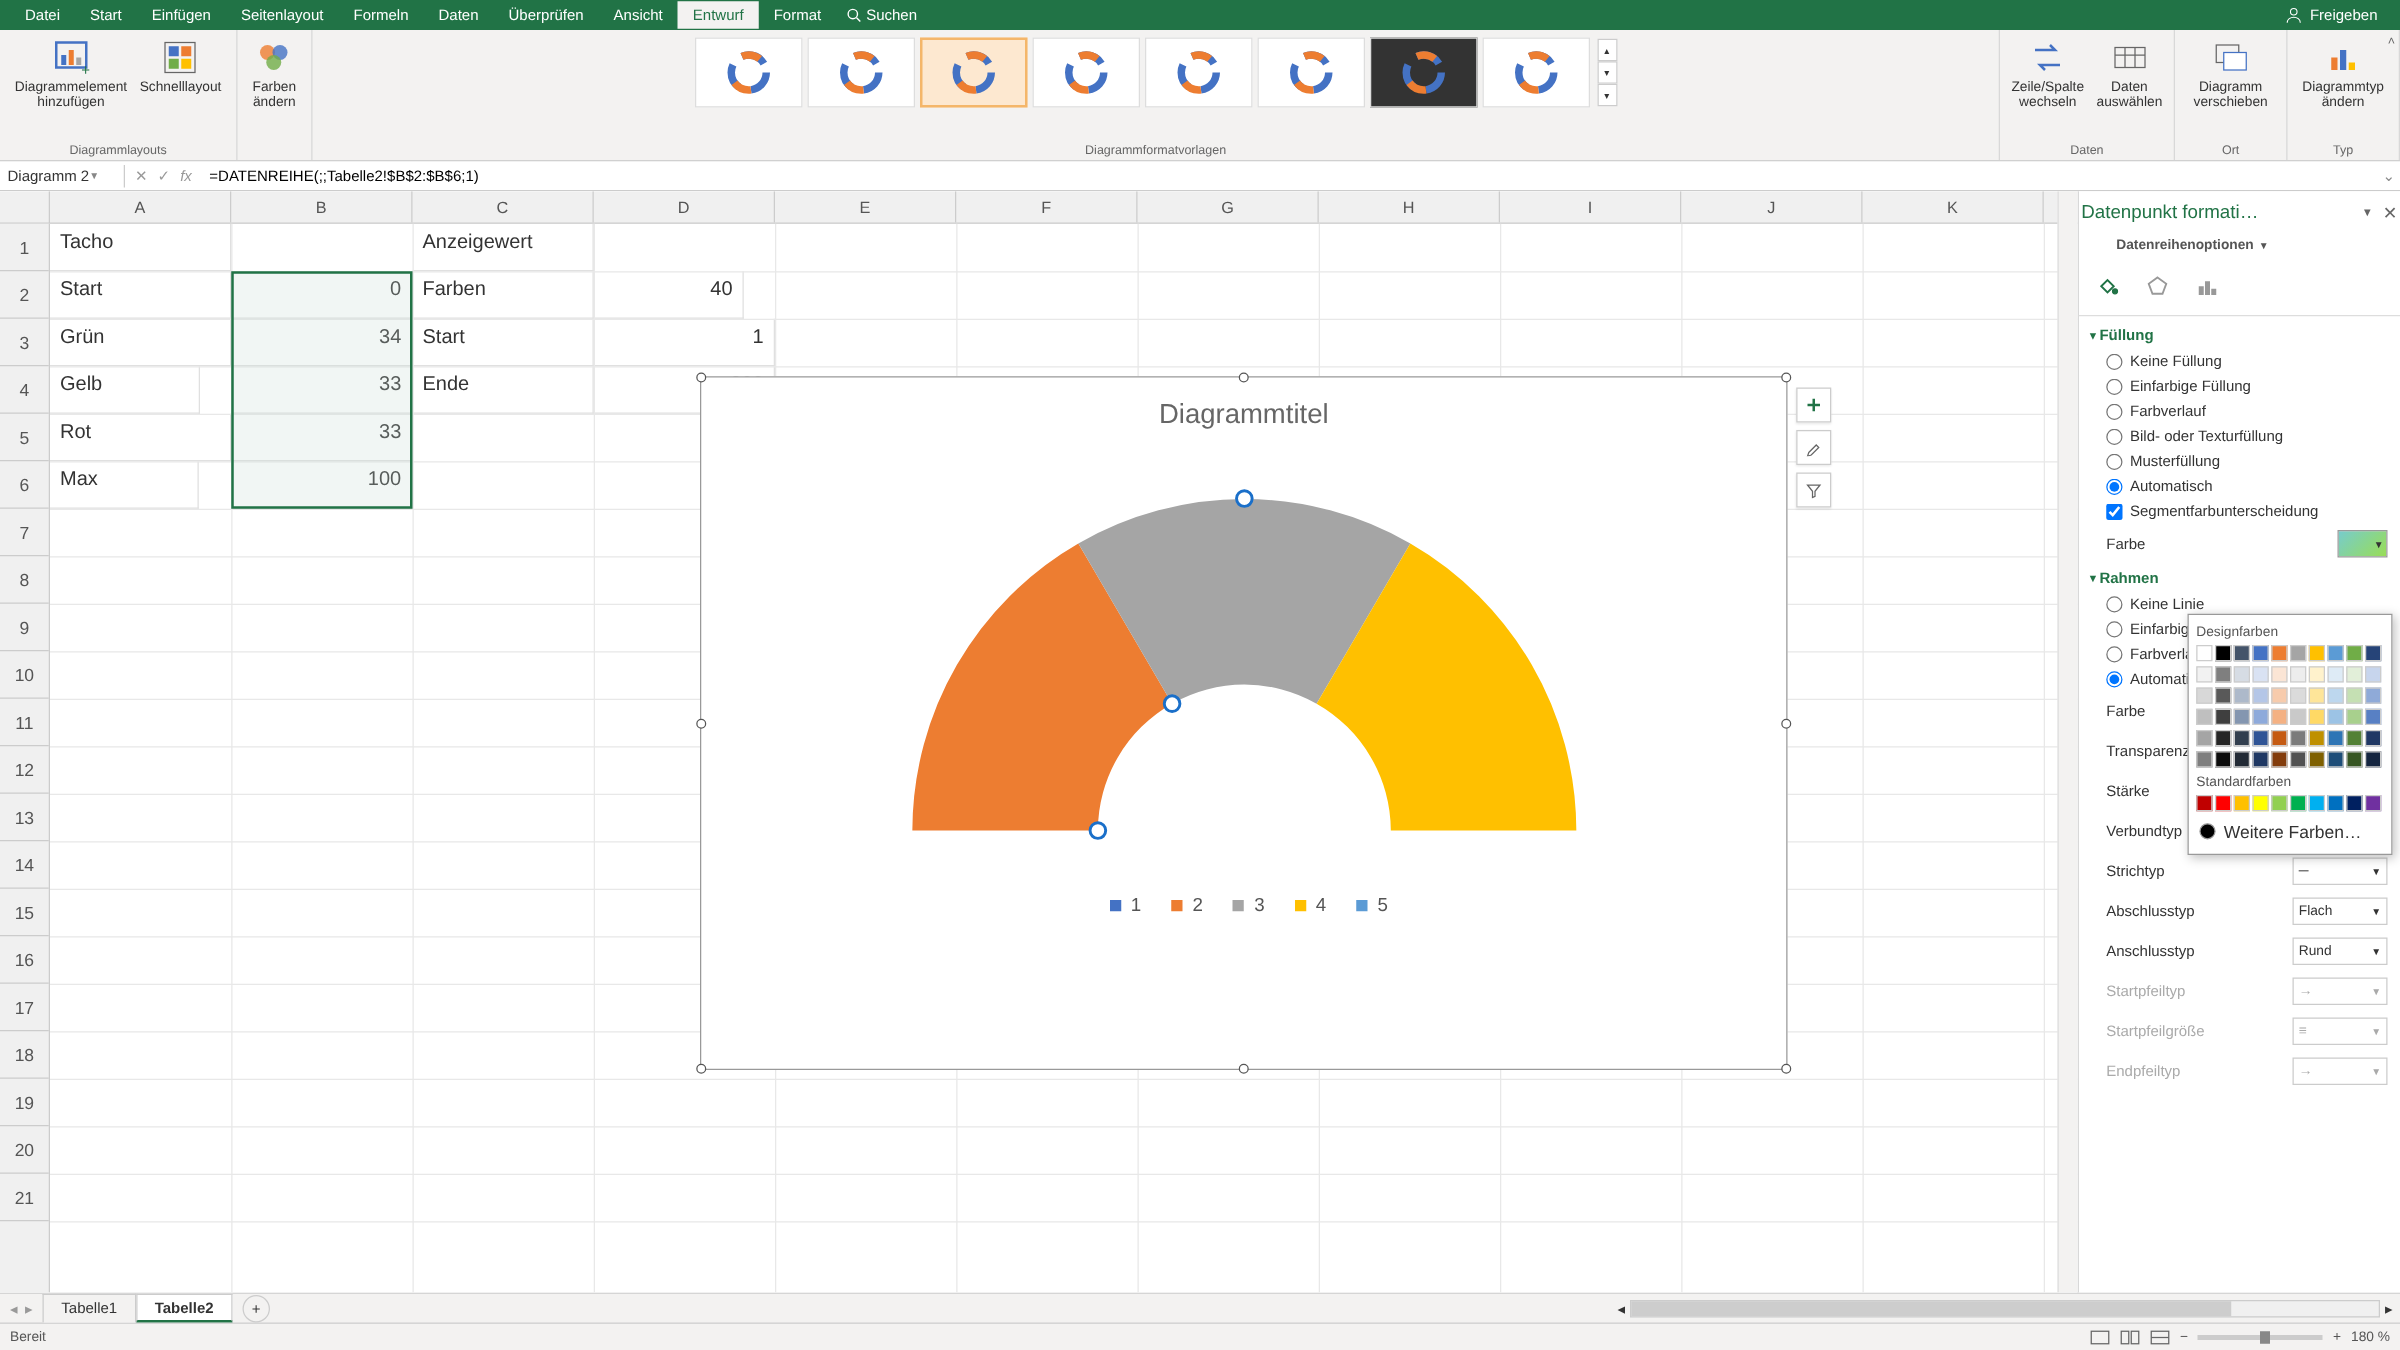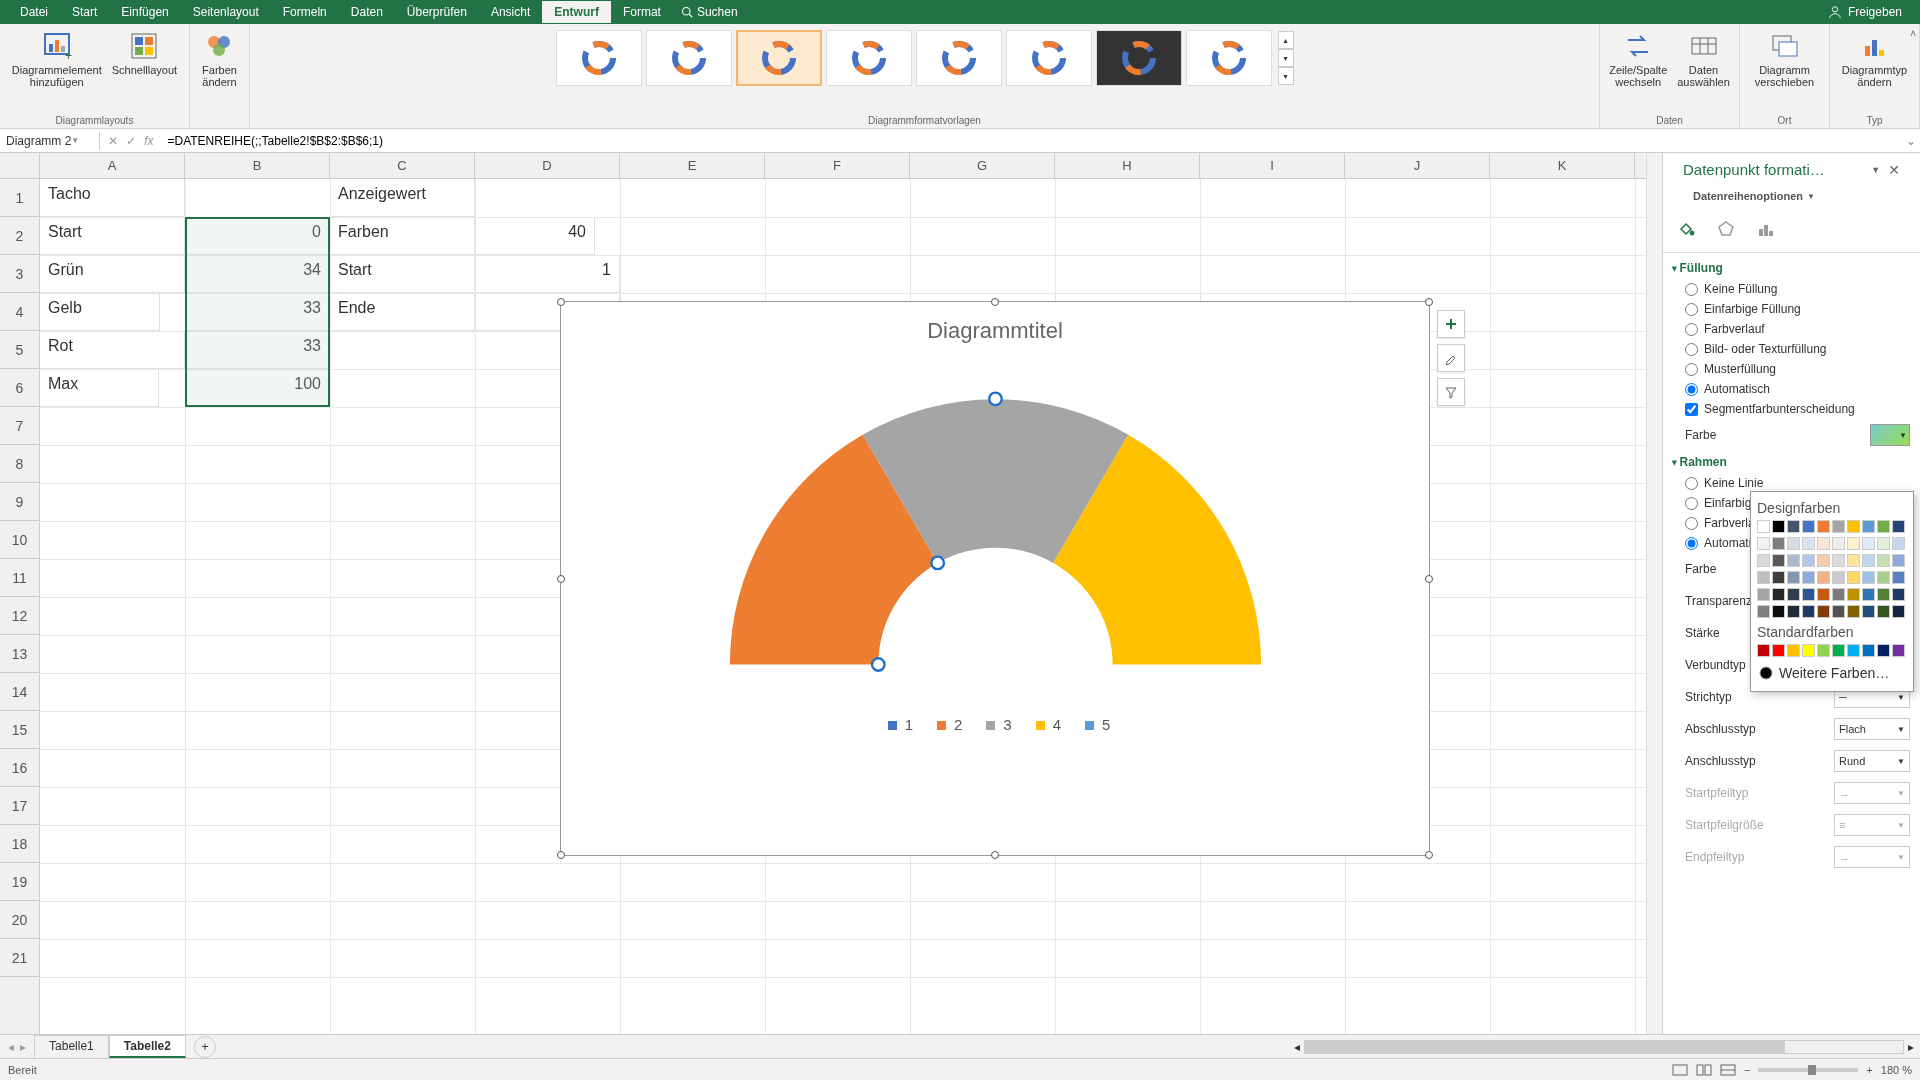--- a/index.html
+++ b/index.html
@@ -1,21 +1,21 @@
 <!DOCTYPE html>
 <html><head>
 <meta charset="utf-8">
 <style>
 * { box-sizing: border-box; margin: 0; padding: 0; font-family: "Segoe UI", sans-serif; }
 body { background: #fff; font-size: 12px; color: #333; overflow: hidden; width: 1920px; height: 1080px; }
 
 
 .titlebar { background: #217346; height: 24px; display: flex; align-items: center; padding: 0 8px; }
 .titlebar .tab { color: #fff; padding: 4px 12px; font-size: 12px; cursor: pointer; }
-.titlebar .tab.active { background: #f3f2f1; color: #217346; font-weight: bold; }
+.titlebar .tab.active { background: #f3f2f1; color: #217346; }
 .titlebar .search { display: flex; align-items: center; color: #fff; margin-left: 8px; gap: 4px; }
 .titlebar .spacer { flex: 1; }
 .titlebar .share { color: #fff; display: flex; align-items: center; gap: 6px; padding: 0 10px; }
 
 
 .ribbon { background: #f3f2f1; height: 105px; border-bottom: 1px solid #d0d0d0; display: flex; position: relative; }
 .ribbon-section { border-right: 1px solid #d8d8d8; padding: 4px 8px 2px; display: flex; flex-direction: column; align-items: center; justify-content: space-between; }
 .ribbon-section .label { font-size: 10px; color: #666; padding-top: 2px; }
 .ribbon-btn { display: flex; flex-direction: column; align-items: center; font-size: 11px; text-align: center; line-height: 1.1; padding: 2px 4px; cursor: pointer; }
 .ribbon-btn svg, .ribbon-btn .icon { width: 32px; height: 32px; margin-bottom: 2px; }
@@ -53,39 +53,39 @@
 .chart-handle { position:absolute; width:8px; height:8px; background:#fff; border:1px solid #555; border-radius:50%;}
 .chart-title { text-align:center; font-size: 22px; color:#666; padding: 16px 0 8px; }
 .chart-legend { text-align:center; padding: 20px 0 12px; font-size:15px; color:#555;}
 .chart-legend span { margin: 0 8px; }
 .leg-sq { display:inline-block; width:9px; height:9px; margin-right:4px;}
 .chart-side-btns { position:absolute; right:-36px; top:8px; display:flex; flex-direction:column; gap:6px;}
 .chart-side-btns div { width:28px; height:28px; border:1px solid #ccc; background:#fff; display:flex;align-items:center;justify-content:center; cursor:pointer; box-shadow:0 1px 2px rgba(0,0,0,.1);}
 
 
 .side-panel { width: 258px; border-left: 1px solid #ccc; background: #fff; display: flex; flex-direction: column; font-size:12px;}
-.sp-title { padding: 8px 20px; font-size: 15px; color: #217346; display:flex; justify-content:space-between; align-items:center;}
+.sp-title { padding: 8px 2px; font-size: 15px; color: #217346; display:flex; justify-content:space-between; align-items:center;}
 .sp-close { cursor:pointer; font-size:14px; color:#666;}
 .sp-sub { padding: 4px 10px 8px; font-size:11px; font-weight:bold; color:#555; display:flex; align-items:center; gap:4px;margin-left:20px;}
 .sp-tabs { display:flex; gap: 14px; padding: 6px 10px 10px; border-bottom: 1px solid #ddd;}
 .sp-tab { width:26px; height:26px; display:flex;align-items:center;justify-content:center; cursor:pointer; }
 .sp-tab.active svg { stroke: #217346; }
 .sp-body { flex:1; overflow-y:auto; padding: 4px 0; position:relative;}
 .sp-section-head { color:#217346; font-size:12px; padding:4px 10px; cursor:pointer; font-weight:bold;}
 .sp-section-head::before { content:"▸ "; font-size:9px; display:inline-block; transform:rotate(90deg); margin-right:2px;}
 .sp-opt { padding: 3px 10px 3px 22px; display:flex; align-items:center; gap:6px; }
 .sp-opt input { margin:0; }
 .sp-row { display:flex; align-items:center; justify-content:space-between; padding: 5px 10px 5px 22px;}
 .sp-row .ctrl { width: 76px; height:22px; border:1px solid #ccc; font-size:11px; padding:2px 4px; display:flex;align-items:center;justify-content:space-between;}
 .color-btn { width:40px; height:22px; border:1px solid #999; background: linear-gradient(135deg,#7cc,#9d5); display:flex;align-items:center;justify-content:flex-end; padding-right:2px;}
 .disabled { color:#aaa; }
 
 
 .color-popup { position:absolute; right: 6px; top: 238px; width: 164px; background:#fff; border:1px solid #999; box-shadow: 2px 2px 8px rgba(0,0,0,.25); padding: 6px; z-index:50;}
-.color-popup .hdr { font-size:14px; color:#555; padding:2px 0 4px; }
+.color-popup .hdr { font-size:11px; color:#555; padding:2px 0 4px; }
 .color-grid { display:grid; grid-template-columns: repeat(10, 13px); gap:2px; margin-bottom:4px;}
 .color-grid div { width:13px; height:13px; border:1px solid #ccc; cursor:pointer;}
 .more-colors { display:flex; align-items:center; gap:6px; padding:4px 2px; font-size:14px; cursor:pointer;}
 
 
 .sheet-tabs { height: 24px; border-top: 1px solid #ccc; display:flex; align-items:center; background:#f3f2f1;}
 .sheet-tabs .nav { padding:0 8px; color:#999; display:flex; gap:6px;}
 .sheet-tab { padding: 3px 14px; border:1px solid #ccc; border-bottom:none; background:#f3f2f1; font-size:12px; cursor:pointer;}
 .sheet-tab.active { background:#fff; border-bottom:2px solid #217346; font-weight:bold;}
 .add-sheet { width:22px;height:22px;border:1px solid #ccc;border-radius:50%;margin-left:8px;display:flex;align-items:center;justify-content:center;cursor:pointer;}

